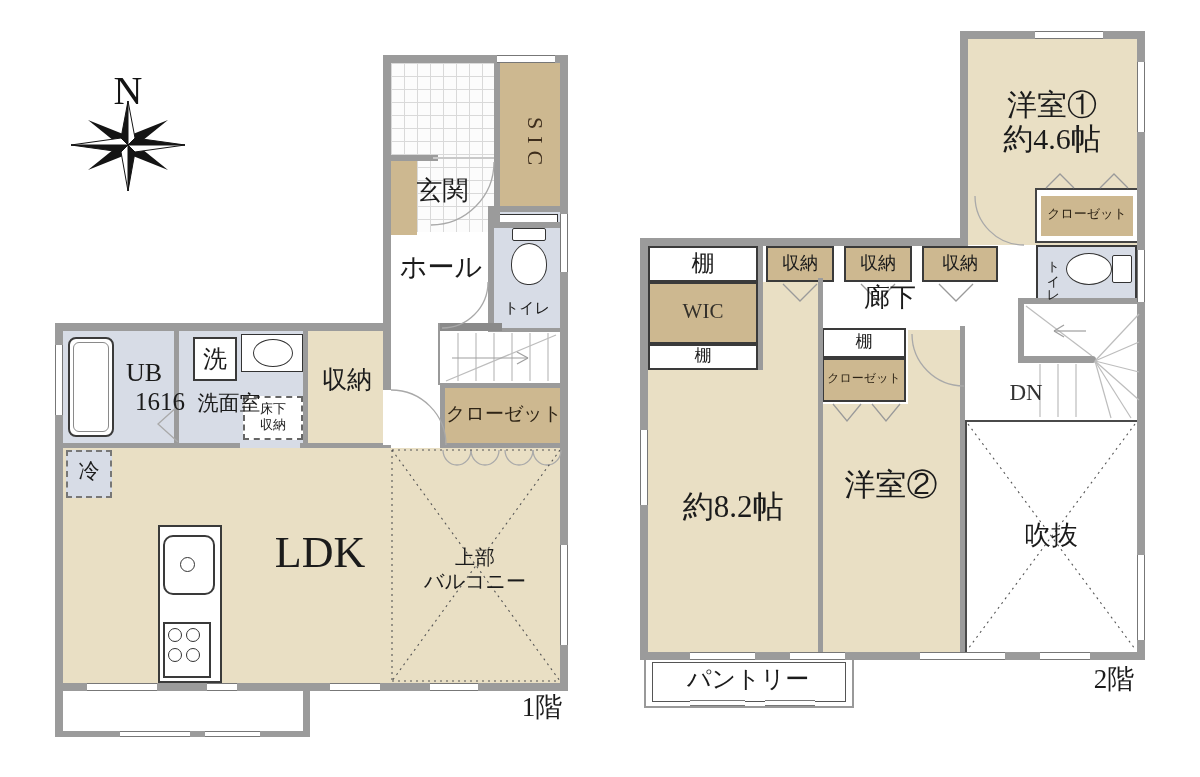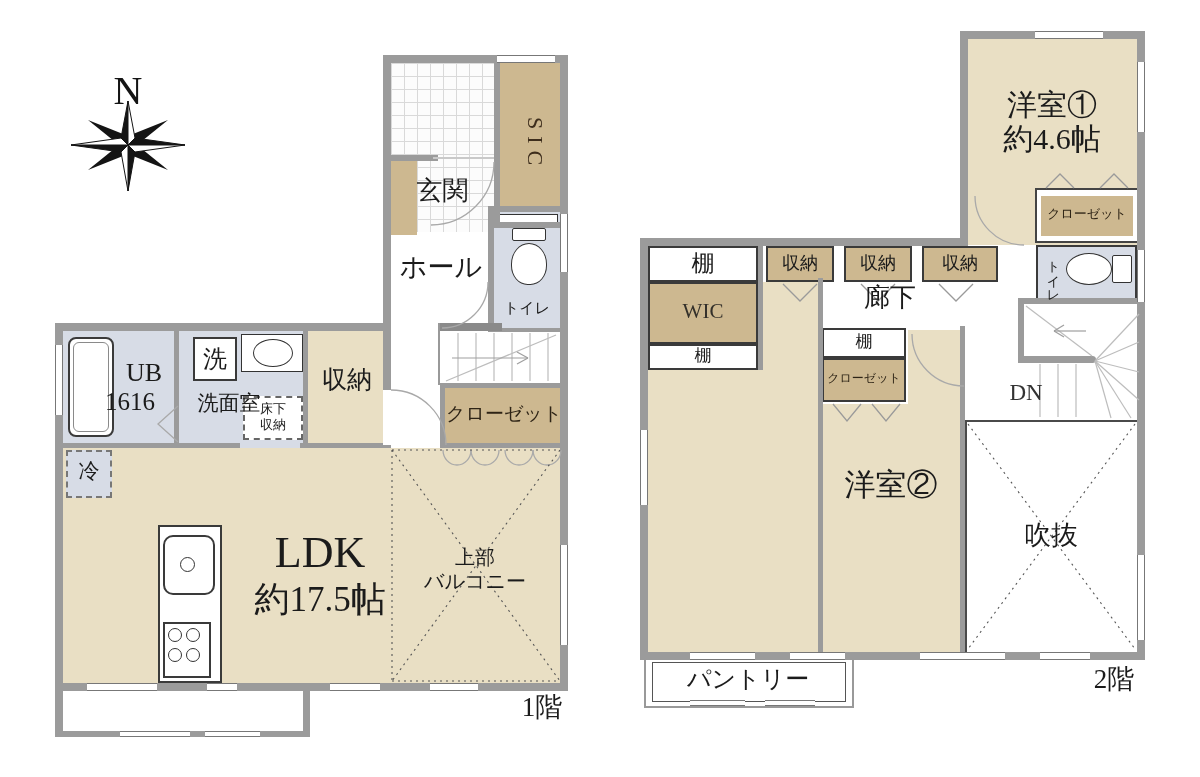--- a/index.html
+++ b/index.html
@@ -240,46 +240,46 @@
       <path d="M968,424 L1135,649"></path>
         <path d="M1135,424 L968,649"></path>
     </g>
   </svg>
 
   <div class="lbl" style="left:395px;top:176px;width:95px;font-size:26px;">玄関</div>
   <div class="lbl vtxt" style="left:513px;top:85px;width:34px;height:120px;font-size:22px;letter-spacing:7px;color:#3d2d1c;">SIC</div>
   <div class="lbl" style="left:395px;top:252px;width:92px;font-size:27px;">ホール</div>
   <div class="lbl" style="left:494px;top:300px;width:66px;font-size:15px;">トイレ</div>
   <div class="lbl" style="left:112px;top:358px;width:64px;font-size:26px;">UB</div>
-  <div class="lbl" style="left:94px;top:388px;width:72px;font-size:25px;">1616</div>
+  <div class="lbl" style="left:124px;top:388px;width:72px;font-size:25px;">1616</div>
   <div class="lbl" style="left:193px;top:346px;width:44px;font-size:24px;">洗</div>
   <div class="lbl" style="left:179px;top:392px;width:100px;font-size:21px;">洗面室</div>
   <div class="lbl" style="left:243px;top:402px;width:60px;font-size:13px;">床下</div>
   <div class="lbl" style="left:243px;top:418px;width:60px;font-size:13px;">収納</div>
   <div class="lbl" style="left:310px;top:366px;width:74px;font-size:25px;">収納</div>
   <div class="lbl" style="left:446px;top:403px;width:112px;font-size:19px;color:#2e2416;">クローゼット</div>
   <div class="lbl" style="left:66px;top:460px;width:46px;font-size:21px;">冷</div>
   <div class="lbl" style="left:238px;top:528px;width:164px;font-size:44px;">LDK</div>
-  <div class="lbl" style="left:220px;top:580px;width:200px;font-size:35px;">約17.5帖</div>
   <div class="lbl" style="left:415px;top:546px;width:120px;font-size:20px;">上部</div>
   <div class="lbl" style="left:415px;top:570px;width:120px;font-size:20px;">バルコニー</div>
   <div class="lbl" style="left:510px;top:692px;width:64px;font-size:27px;">1階</div>
 
   <div class="lbl" style="left:992px;top:88px;width:120px;font-size:30px;">洋室①</div>
   <div class="lbl" style="left:987px;top:122px;width:130px;font-size:30px;">約4.6帖</div>
   <div class="lbl" style="left:1041px;top:207px;width:92px;font-size:13px;color:#2e2416;">クローゼット</div>
   <div class="lbl" style="left:650px;top:251px;width:106px;font-size:23px;">棚</div>
   <div class="lbl" style="left:650px;top:300px;width:106px;font-size:21px;color:#33302a;">WIC</div>
   <div class="lbl" style="left:650px;top:346px;width:106px;font-size:17px;">棚</div>
   <div class="lbl" style="left:768px;top:253px;width:64px;font-size:18px;">収納</div>
   <div class="lbl" style="left:846px;top:253px;width:64px;font-size:18px;">収納</div>
   <div class="lbl" style="left:924px;top:253px;width:72px;font-size:18px;">収納</div>
   <div class="lbl" style="left:855px;top:283px;width:70px;font-size:26px;">廊下</div>
   <div class="lbl vtxt" style="left:1042px;top:249px;width:18px;height:50px;font-size:13px;">トイレ</div>
   <div class="lbl" style="left:1002px;top:380px;width:48px;font-size:23px;color:#333;">DN</div>
   <div class="lbl" style="left:824px;top:332px;width:80px;font-size:17px;">棚</div>
   <div class="lbl" style="left:822px;top:372px;width:84px;font-size:12px;color:#2e2416;">クローゼット</div>
+  <div class="lbl" style="left:668px;top:490px;width:130px;font-size:31px;">約8.2帖</div>
   <div class="lbl" style="left:831px;top:468px;width:120px;font-size:31px;">洋室②</div>
   <div class="lbl" style="left:1018px;top:520px;width:66px;font-size:27px;">吹抜</div>
   <div class="lbl" style="left:678px;top:666px;width:140px;font-size:24px;">パントリー</div>
   <div class="lbl" style="left:1082px;top:664px;width:64px;font-size:27px;">2階</div>
 
 </div>
 
 </body></html>

